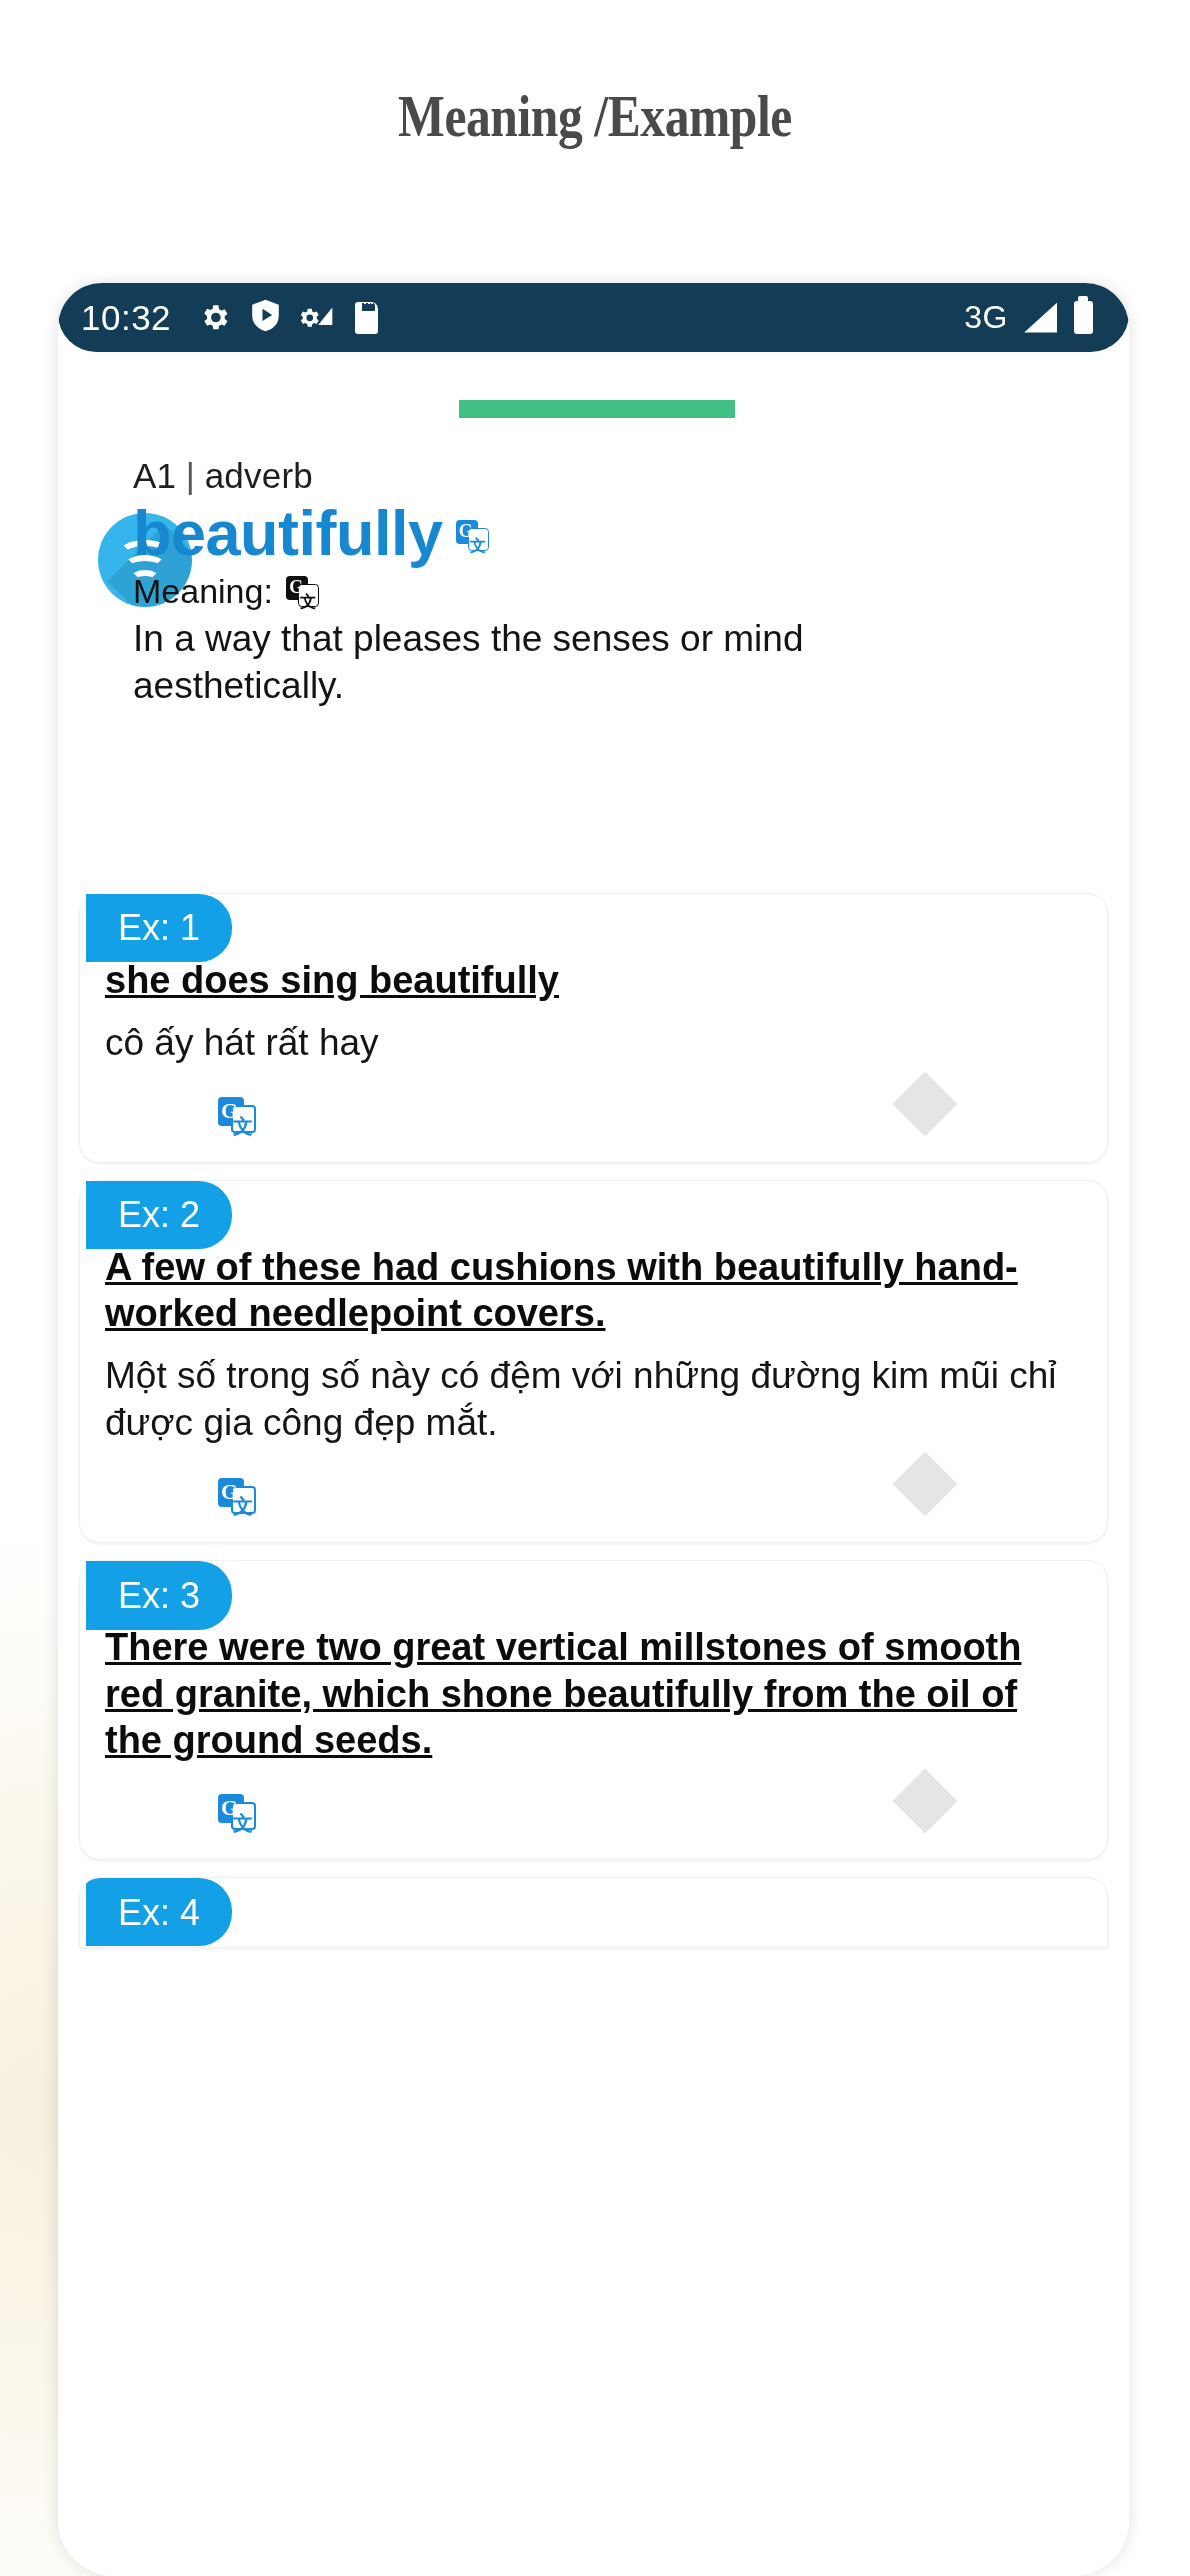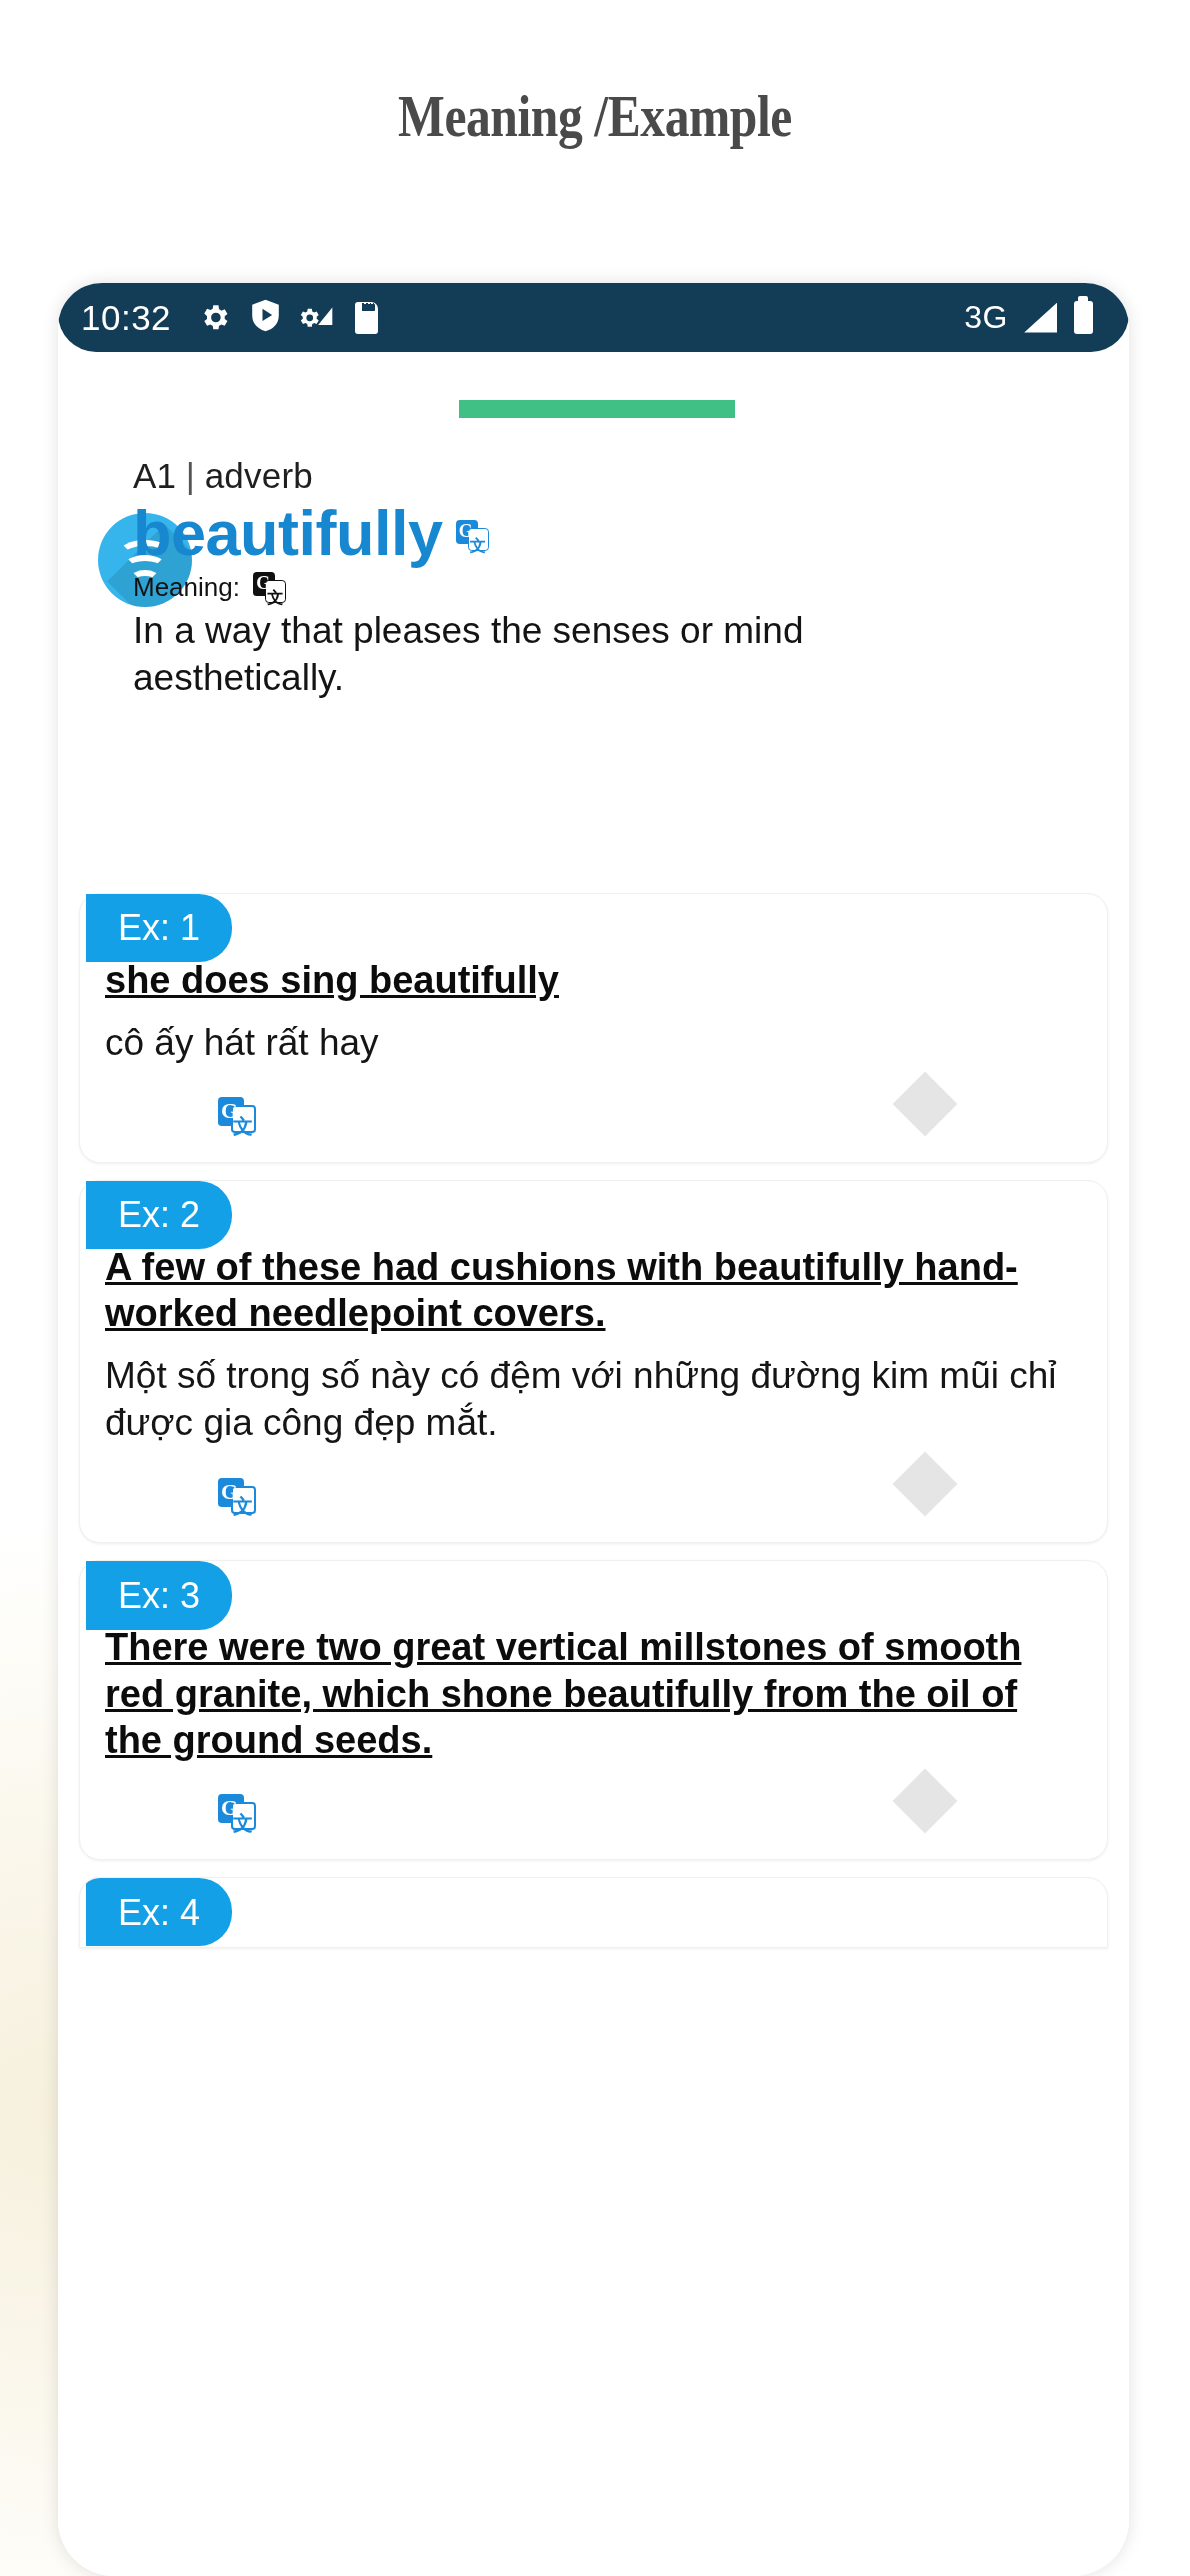--- a/index.html
+++ b/index.html
@@ -169,21 +169,21 @@
     line-height: 1.05;
   }
 
   .meaning-row {
     display: flex;
     align-items: center;
     gap: 13.4px;
     margin-top: 5.8px;
   }
   .meaning-label {
-    font-size: 26px;
+    font-size: 34px;
     color: #121212;
   }
   .meaning-text {
     font-size: 37px;
     color: #141414;
     line-height: 1.28;
     margin-top: 3.8px;
     max-width: 843px;
   }
 

